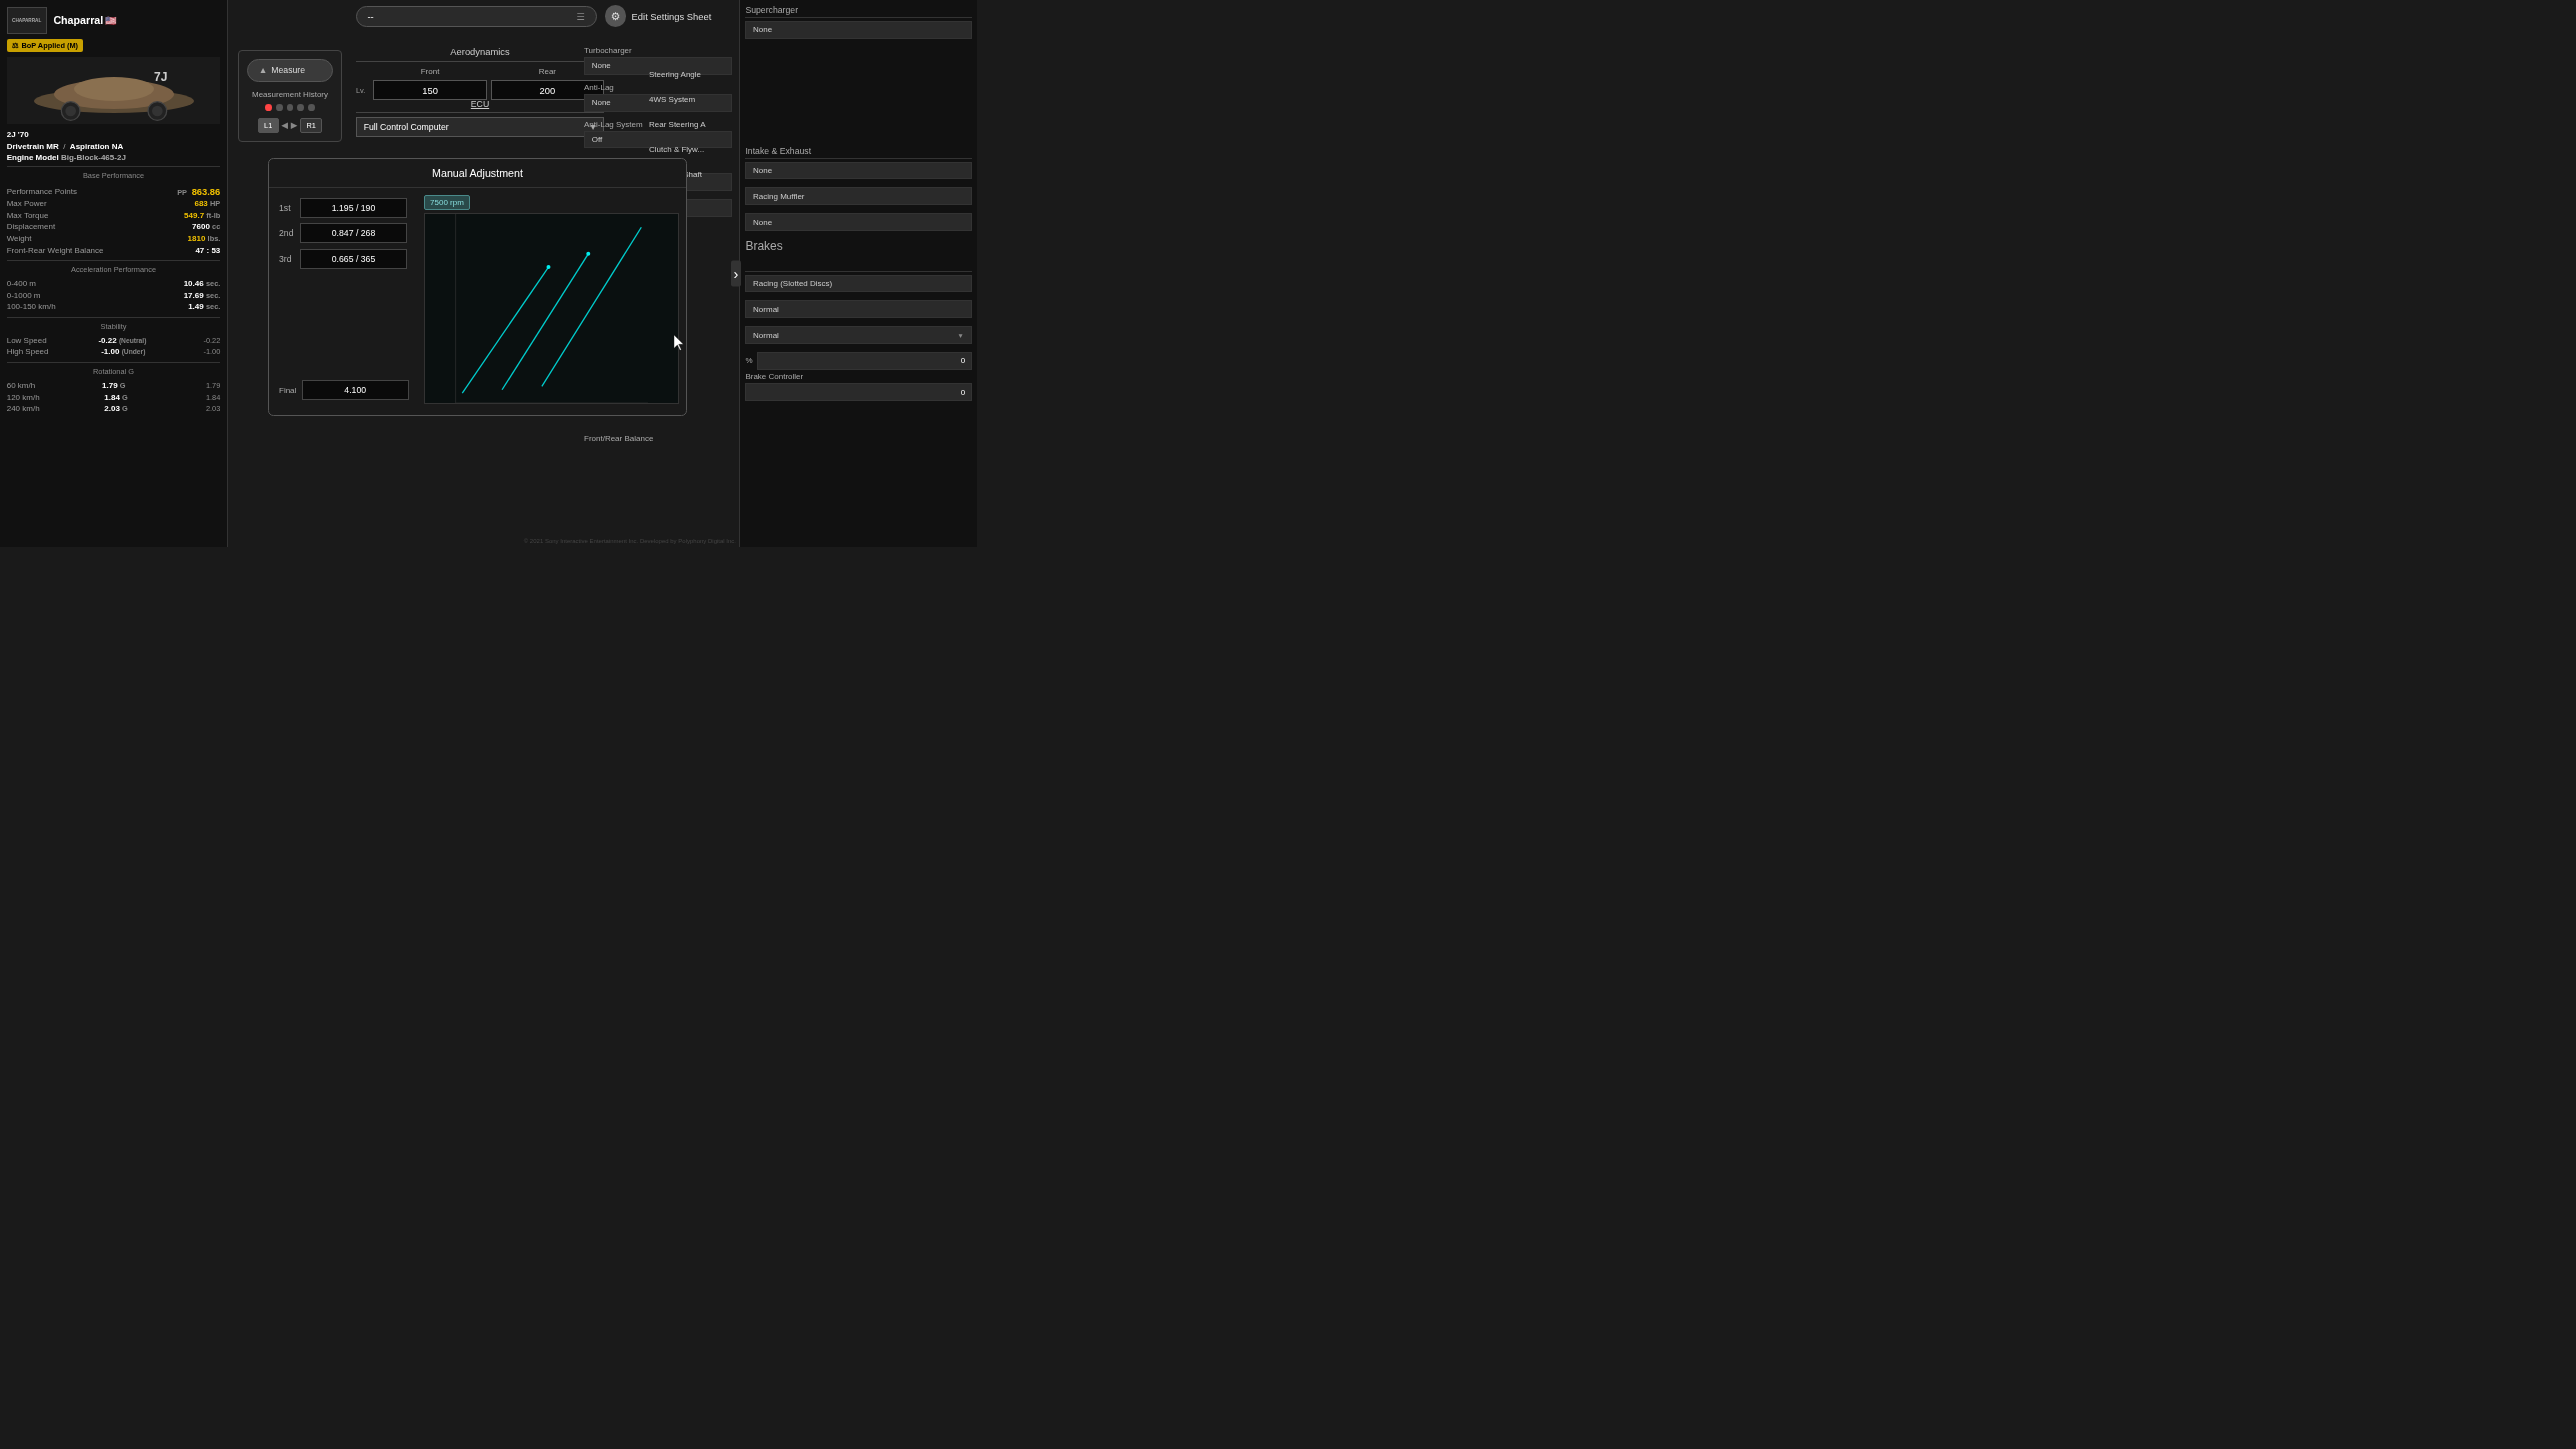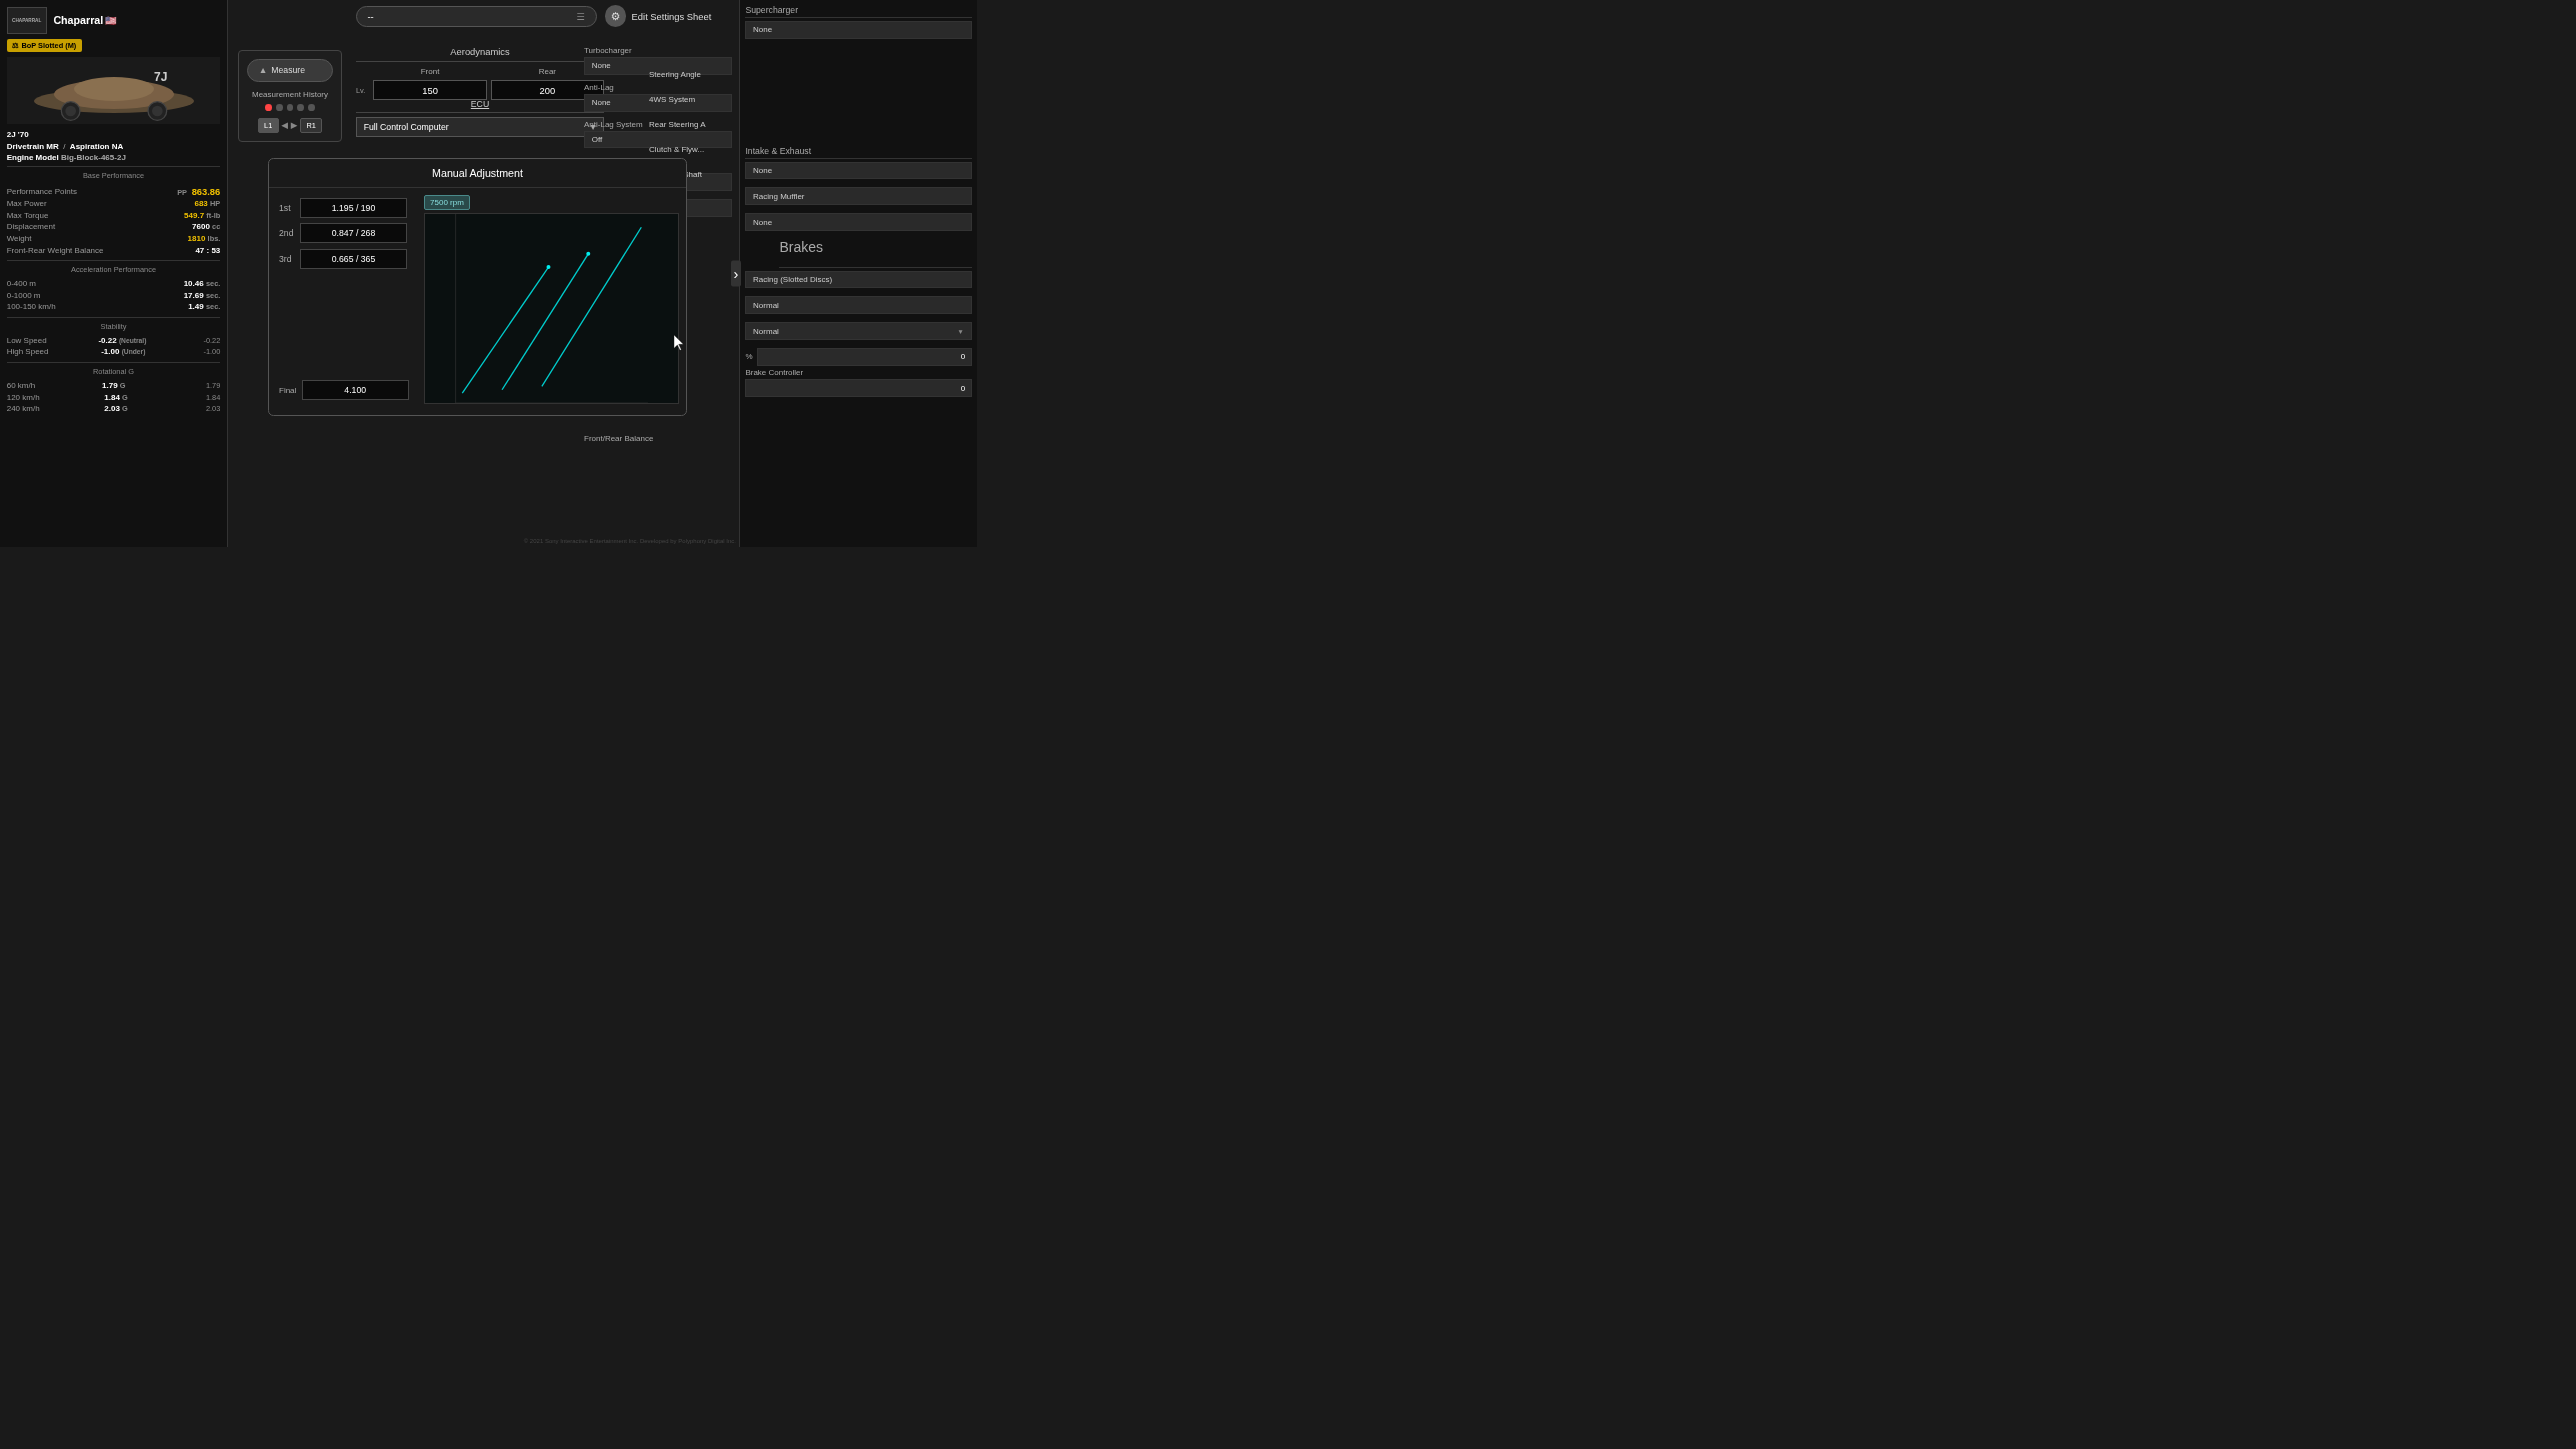--- a/index.html
+++ b/index.html
@@ -272,21 +272,21 @@
     <div class="car-logo">
       <span style="font-size:4.7px; color:#aaa; font-weight:bold;">CHAPARRAL</span>
     </div>
     <div>
       <span class="car-name">Chaparral</span>
       <span class="flag-icon">🇺🇸</span>
     </div>
   </div>
   <div class="bop-badge">
     <span>⚖</span>
-    <span>BoP Slotted (M)</span>
+    <span>BoP Applied (M)</span>
   </div>
   <div class="car-image-area">
     <div style="position:relative; width:188px; height:60px;">
       
       <svg width="188" height="60" viewBox="0 0 280 90" style="font-size:13px">
         <ellipse cx="140" cy="60" rx="120" ry="18" fill="#5a4a35"></ellipse>
         <ellipse cx="140" cy="50" rx="90" ry="22" fill="#7a6045"></ellipse>
         <ellipse cx="140" cy="42" rx="60" ry="18" fill="#8a7050"></ellipse>
         <circle cx="75" cy="75" r="14" fill="#222" stroke="#444" stroke-width="2"></circle>
         <circle cx="75" cy="75" r="8" fill="#333"></circle>
@@ -508,21 +508,21 @@
     </div>
     <div class="settings-item">
       <span>Racing Muffler</span>
     </div>
     <div class="settings-item">
       <span>None</span>
     </div>
   </div>
 
   <div>
-    <div style="color:#aaa; font-size:14px; margin-bottom:2.7px; border-bottom:0.7px solid #333; padding-bottom:12px;margin-left:34px;">Brakes</div>
+    <div style="color:#aaa; font-size:12px; margin-bottom:2.7px; border-bottom:0.7px solid #333; padding-bottom:18px;">Brakes</div>
     <div class="settings-item">
       <span>Racing (Slotted Discs)</span>
     </div>
     <div class="settings-item">
       <span>Normal</span>
     </div>
     <div class="settings-item dropdown">
       <span>Normal</span>
       <span class="dropdown-arrow">▼</span>
     </div>

